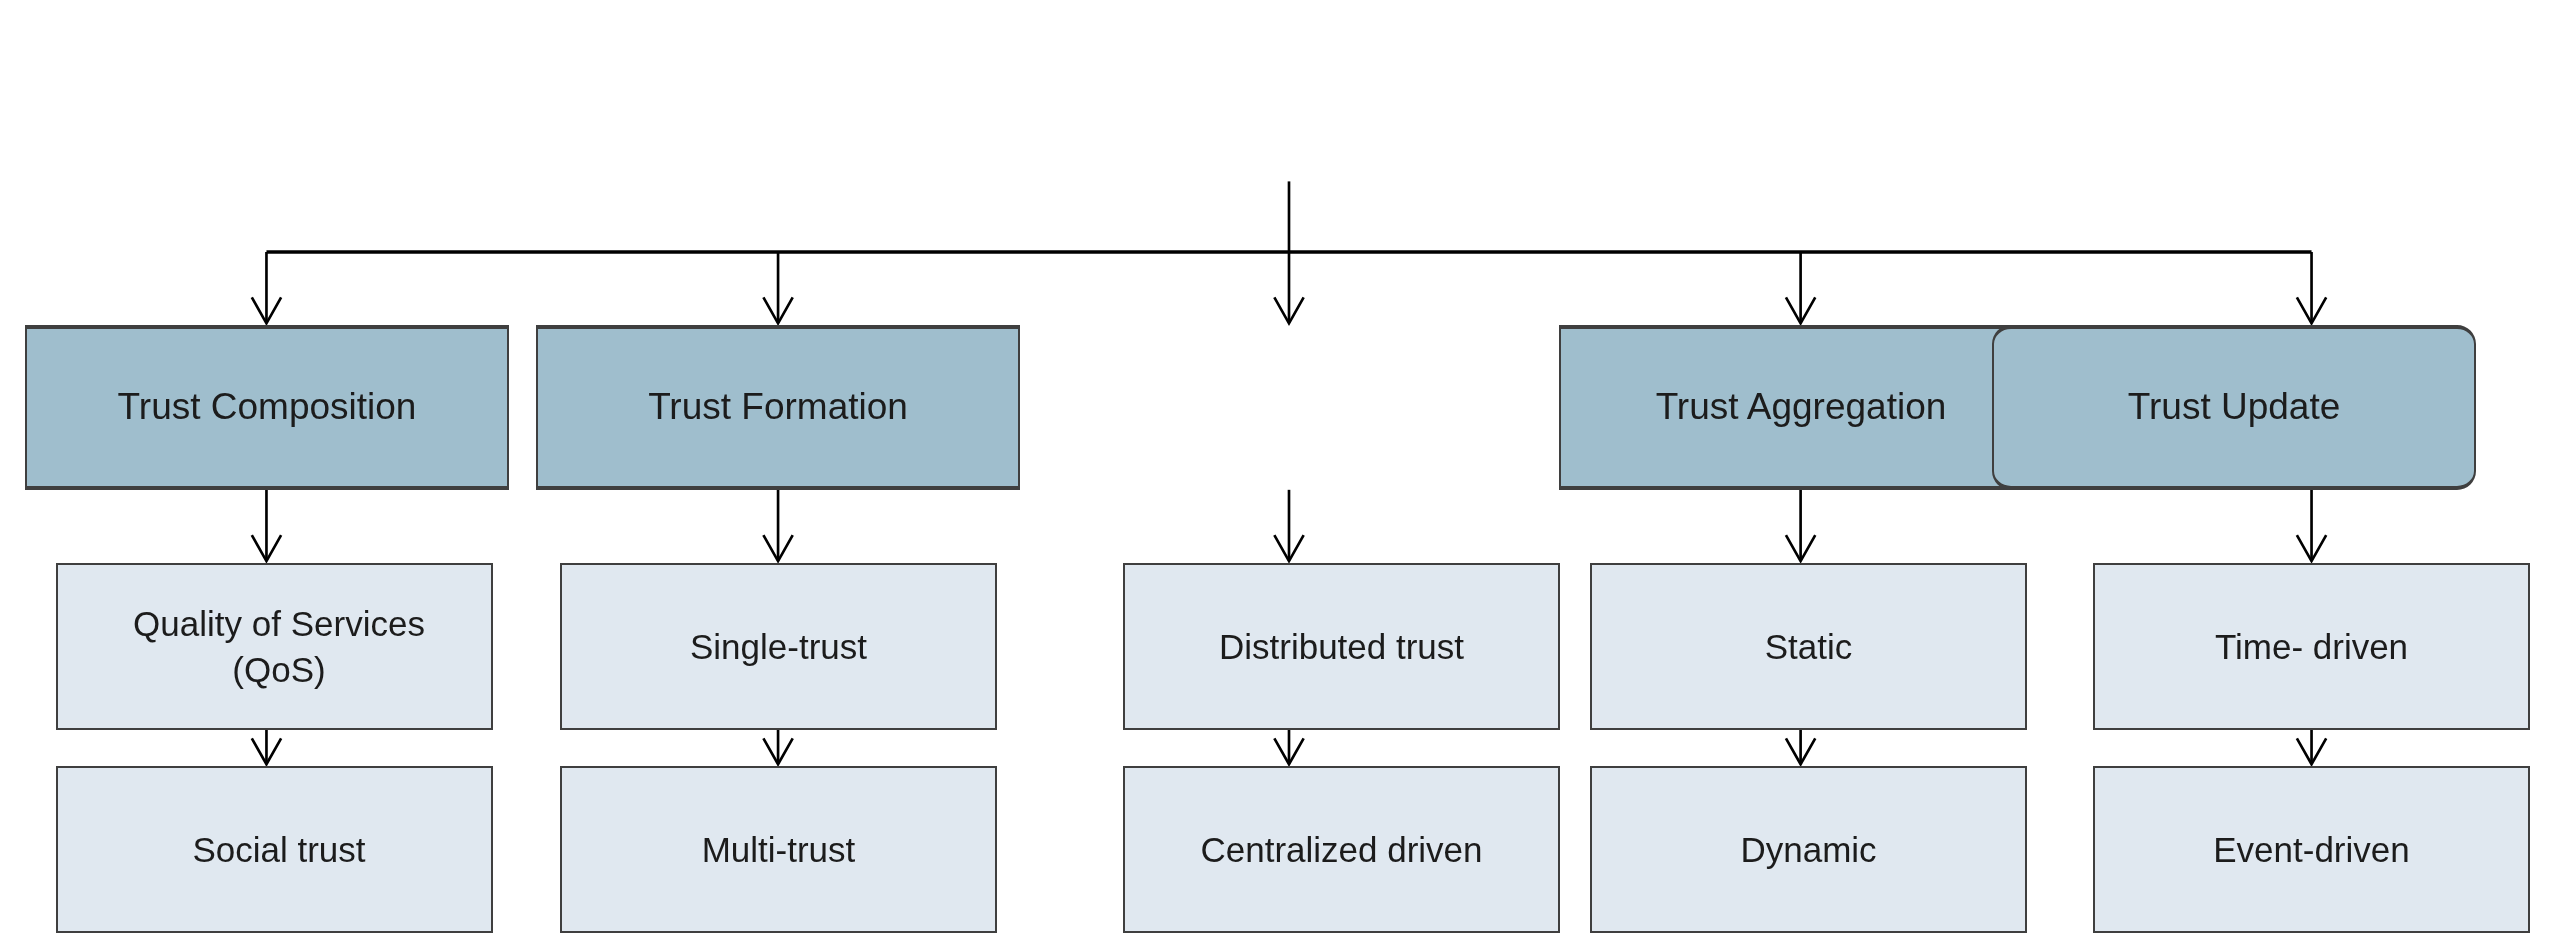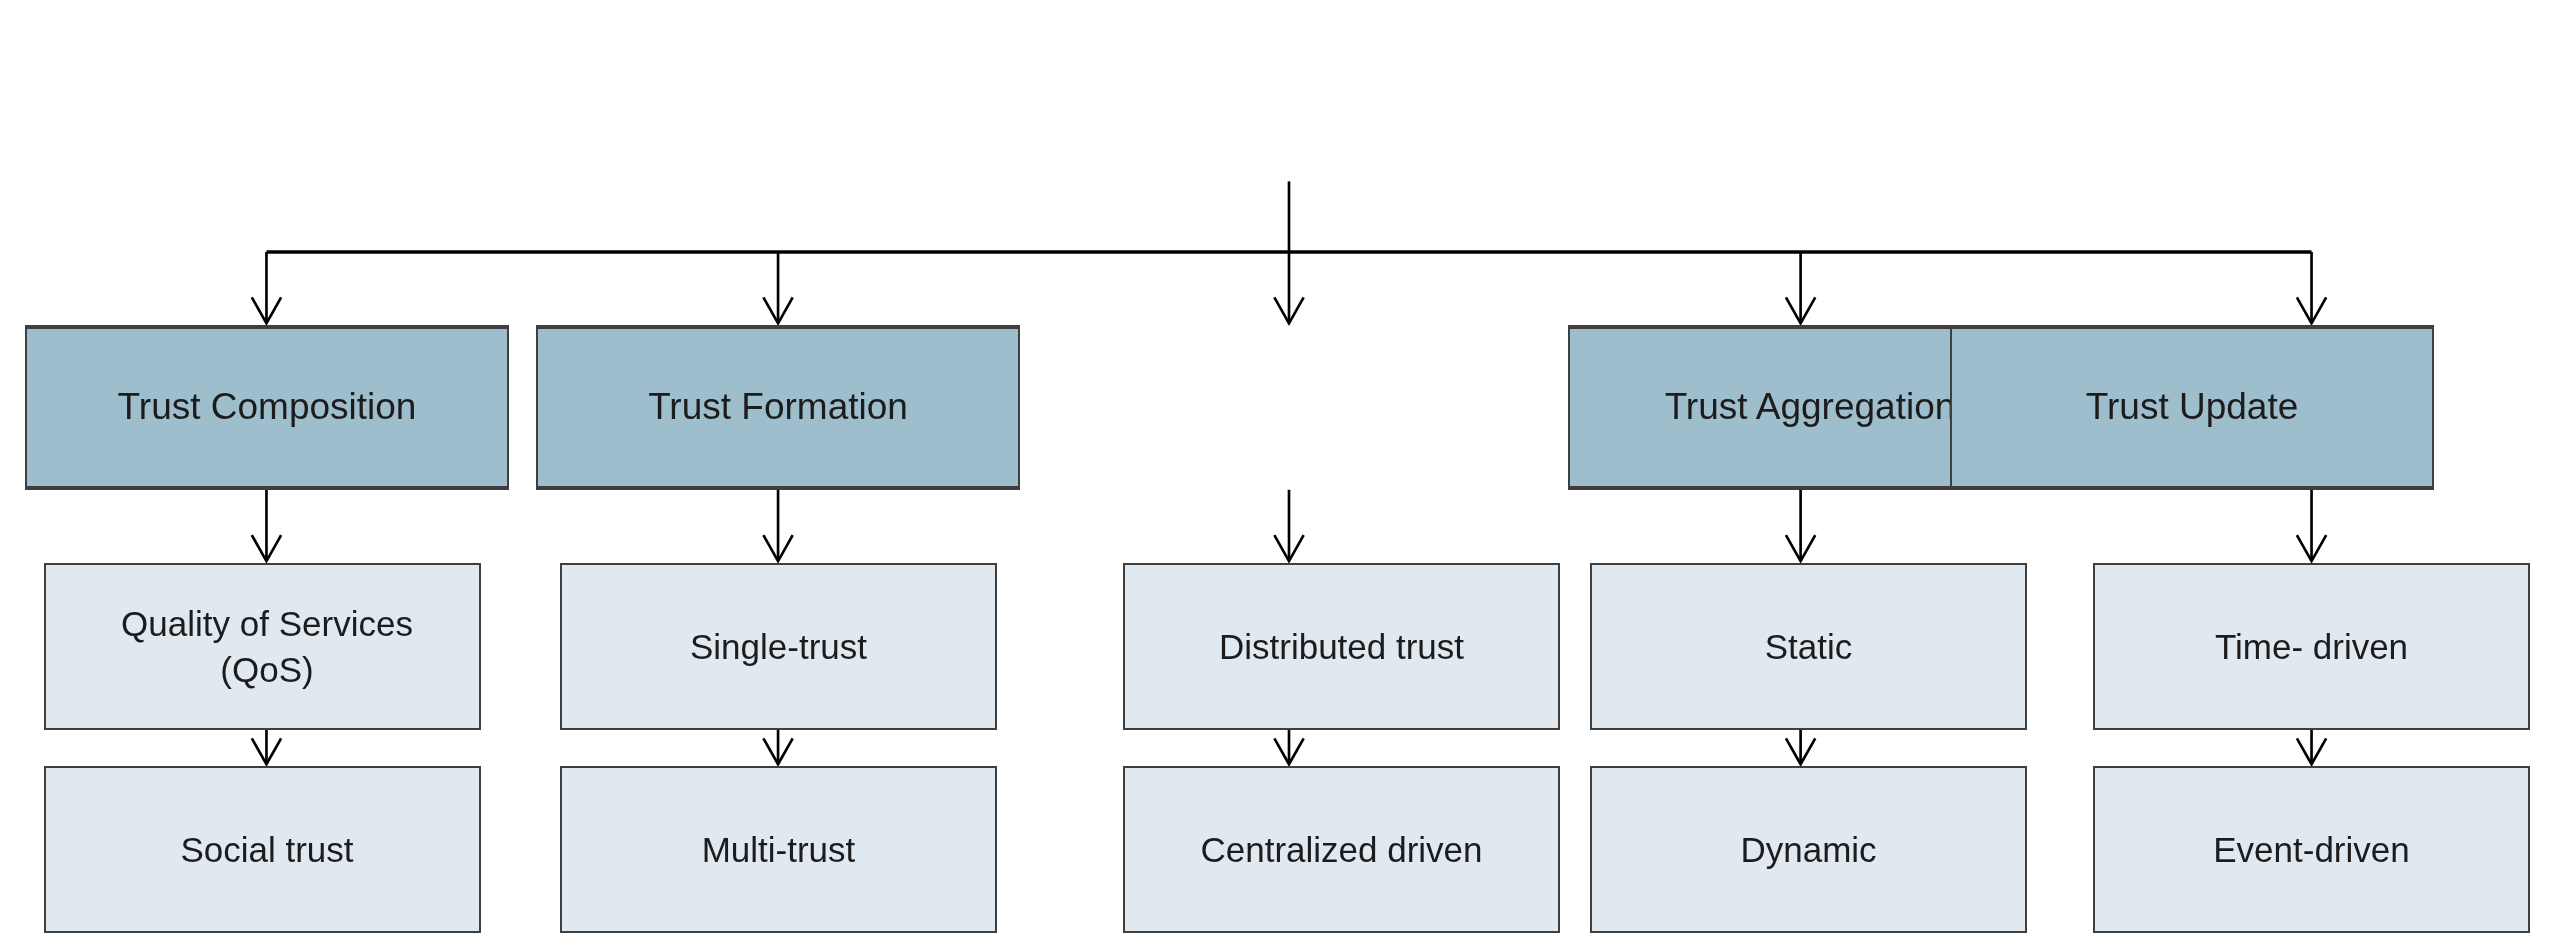--- a/index.html
+++ b/index.html
@@ -39,25 +39,25 @@
   .l3-node{
     background:var(--level3-fill);
     border:2.7px solid var(--border);
     width:437px;height:167px;
     font-size:35px;
     padding:0 27px;
   }
   .row1{top:563px;}
   .row2{top:766px;}
   
-  .c1.l2-node{left:25px;}   .c1.l3-node{left:44px;padding-left:36px;}
+  .c1.l2-node{left:25px;}   .c1.l3-node{left:56px;padding-left:36px;}
   .c2.l2-node{left:536px;}  .c2.l3-node{left:560px;}
   .c3.l2-node{left:1047px;} .c3.l3-node{left:1123px;}
-  .c4.l2-node{left:1559px;margin-left:9px;} .c4.l3-node{left:1582px;margin-left:8px;}
-  .c5.l2-node{left:1950px;} .c5.l3-node{left:2093px;}
+  .c4.l2-node{left:1559px;} .c4.l3-node{left:1582px;margin-left:8px;}
+  .c5.l2-node{left:1992px;border-radius:19px;} .c5.l3-node{left:2093px;}
   .conn{stroke:var(--line);stroke-width:4;fill:none;}
   .conn-bus{stroke-width:5;}
 </style>
 </head>
 <body>
 
 <div class="canvas">
 
   <svg class="connectors" viewBox="0 0 3867 1427" xmlns="http://www.w3.org/2000/svg">
 

